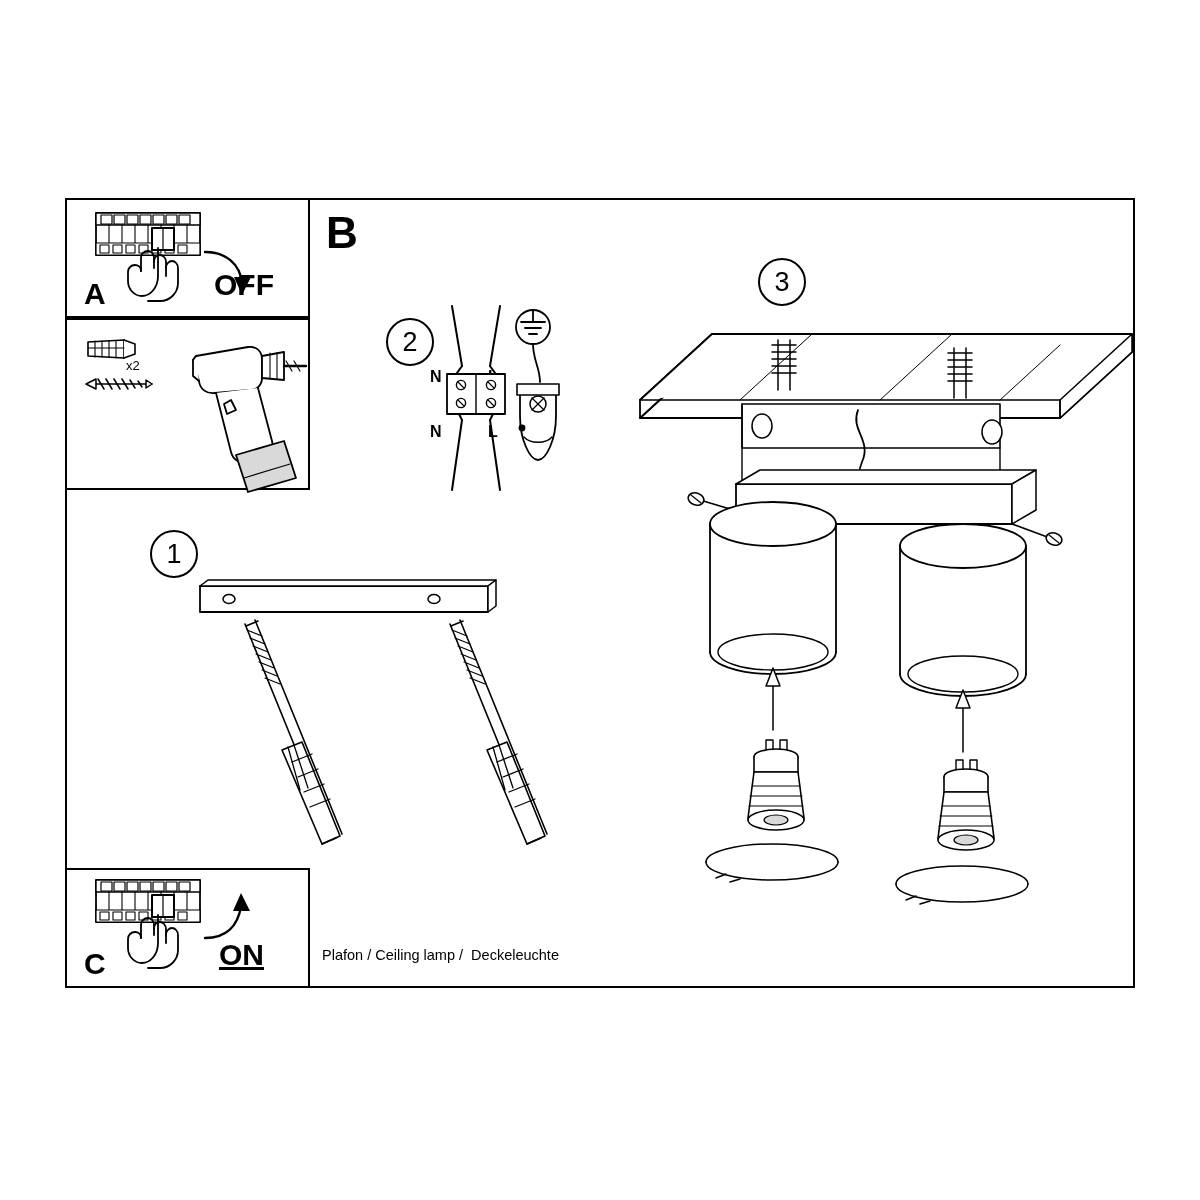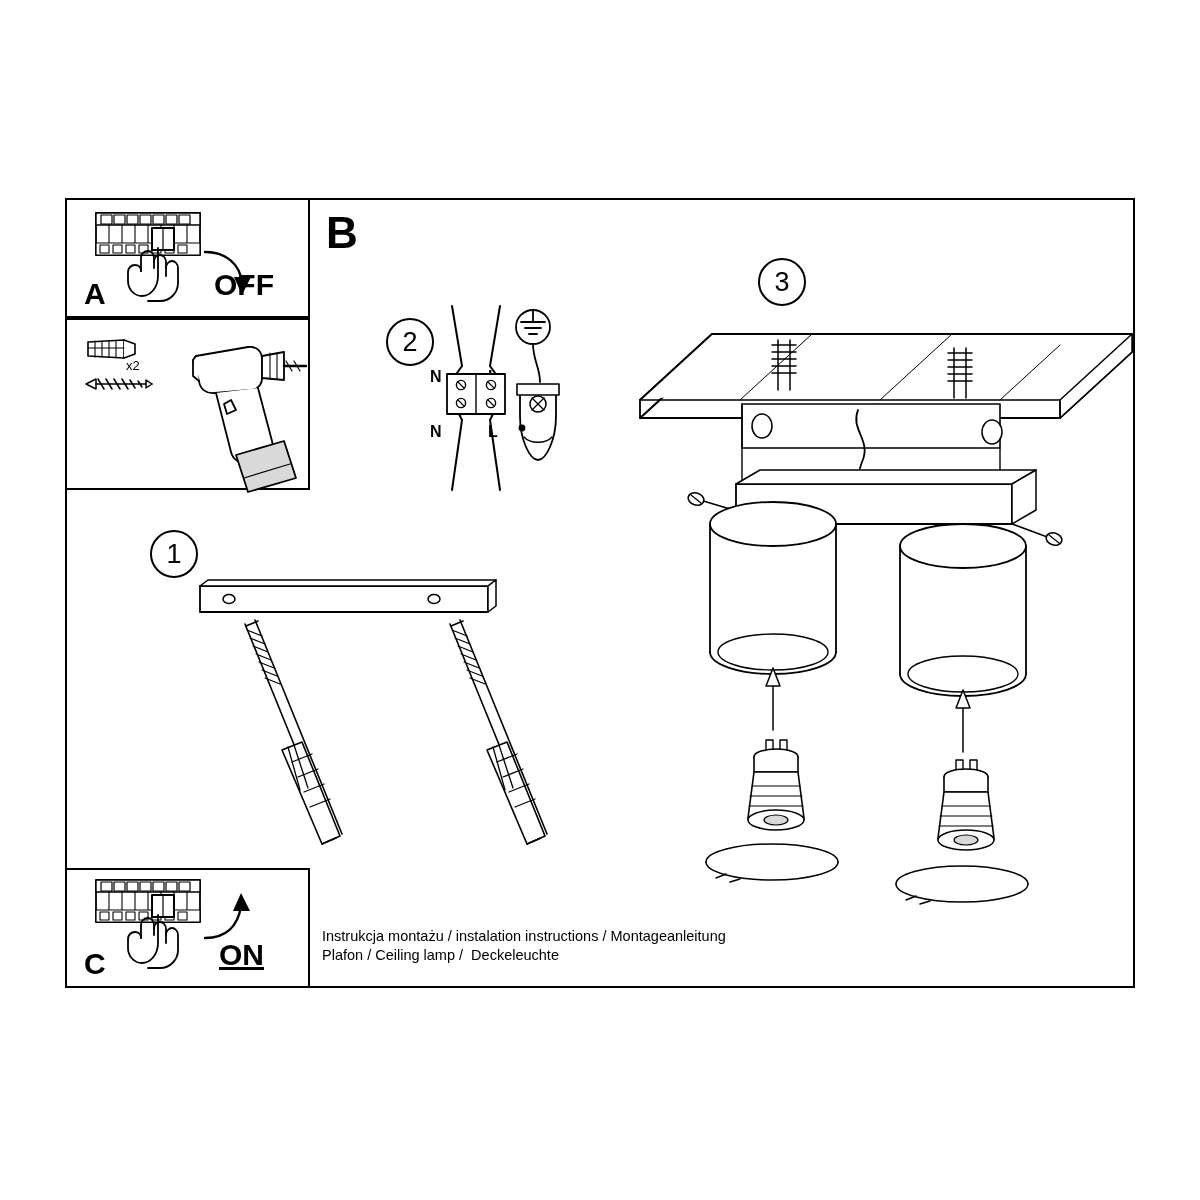--- a/index.html
+++ b/index.html
@@ -138,21 +138,20 @@
 
   <div class="circle-num" style="left:150px; top:530px;">1</div>
   <div class="circle-num" style="left:386px; top:318px;">2</div>
   <div class="circle-num" style="left:758px; top:258px;">3</div>
 
   <div class="nl" style="left:430px; top:368px;">N</div>
   <div class="nl" style="left:488px; top:368px;">L</div>
   <div class="nl" style="left:430px; top:423px;">N</div>
   <div class="nl" style="left:488px; top:423px;">L</div>
 
-  <div class="caption" style="left:322px; top:926px;">Instrukcja montażu / instalation instructions / Montageanleitung</div>
   <div class="caption" style="left:322px; top:945px;text-align:center;">Plafon / Ceiling lamp /  Deckeleuchte</div>
 
   <svg class="svg-layer" viewBox="0 0 1200 1200" xmlns="http://www.w3.org/2000/svg">
     <g fill="none" stroke="#000" stroke-width="1.6" stroke-linejoin="round" stroke-linecap="round">
 
       <g>
 
         <rect x="96" y="213" width="104" height="42" fill="#fff" stroke="#000" stroke-width="1.8"></rect>
         <rect x="96" y="213" width="104" height="12" fill="#fff" stroke="#000" stroke-width="1.4"></rect>
 

